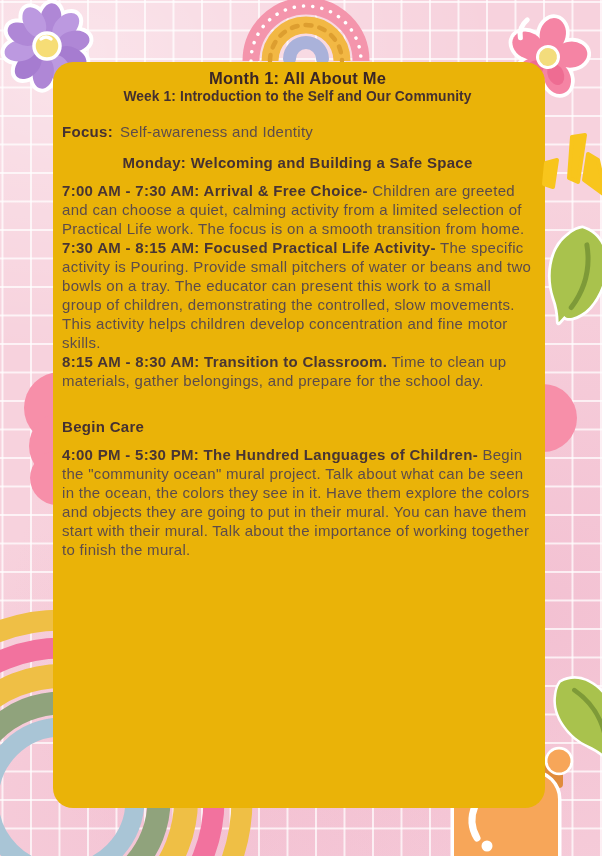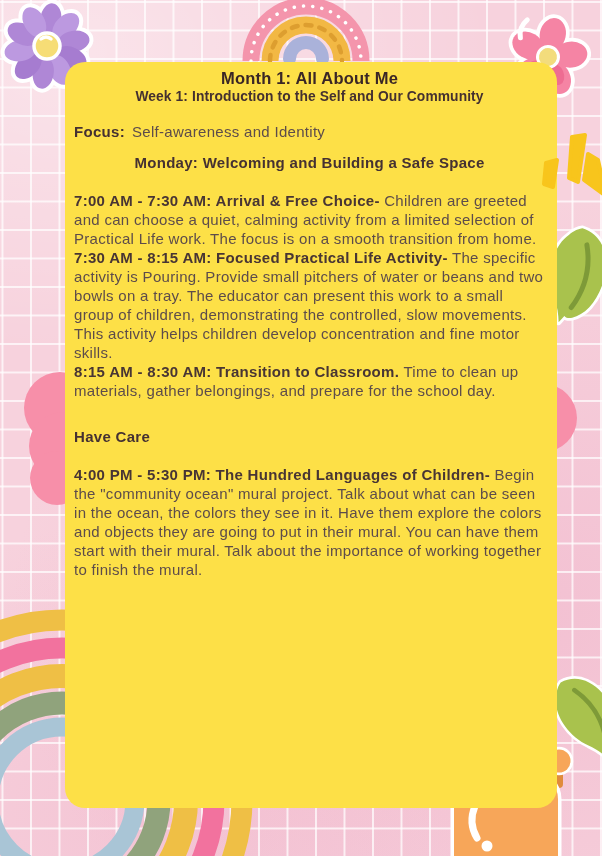--- a/index.html
+++ b/index.html
@@ -11,33 +11,33 @@
       linear-gradient(rgba(255,255,255,.72) 1.5px, transparent 1.5px) 0 1px / 28.5px 28.5px,
       linear-gradient(90deg, rgba(255,255,255,.72) 1.5px, transparent 1.5px) 1.5px 0 / 28.5px 28.5px,
       radial-gradient(ellipse 420px 300px at 12% 6%, rgba(255,255,255,.4), rgba(255,255,255,0)),
       radial-gradient(ellipse 520px 420px at 88% 72%, rgba(236,164,192,.38), rgba(236,164,192,0)),
       radial-gradient(ellipse 400px 300px at 30% 95%, rgba(236,164,192,.30), rgba(236,164,192,0)),
       #f7d2dd;
   }
   svg.decor{position:absolute;left:0;top:0;z-index:1;}
   svg.over{position:absolute;left:0;top:0;z-index:3;pointer-events:none;}
   .card{
-    position:absolute;left:65px;top:62px;width:492px;height:746px;z-index:2;
-    background:#fde047;border-radius:20px;box-sizing:border-box;
+    position:absolute;left:53px;top:62px;width:492px;height:746px;z-index:2;
+    background:#eab308;border-radius:20px;box-sizing:border-box;
     padding:4px 12px 0 9px;
     color:#5d4c4b;font-size:15px;line-height:19px;letter-spacing:.3px;
   }
   .title{margin:3px 0 0;text-align:center;font-weight:bold;font-size:16.5px;line-height:18px;color:#3a2626;letter-spacing:.2px;}
   .subtitle{margin:2px 0 4px;text-align:center;font-weight:bold;font-size:13.8px;line-height:16px;color:#443030;letter-spacing:.1px;}
   .focus{margin:17px 0 0;}
   .focus .lbl{font-weight:bold;color:#453132;}
   .focus .val{margin-left:7px;}
   .monday{margin:12px 0 0;font-weight:bold;color:#453132;text-align:center;}
   .sec-h{margin:12px 0 0;font-weight:bold;color:#453132;}
-  .block{margin:19px 0 0;}
+  .block{margin:9px 0 0;}
   .block p{margin:0;}
   .b{font-weight:bold;color:#483534;}
   .sec-h2{margin:27px 0 0;font-weight:bold;color:#453132;}
 </style>
 </head>
 <body>
 
 <div class="stage">
   <div class="bg"></div>
 
@@ -147,21 +147,21 @@
 
     <div class="monday">Monday: Welcoming and Building a Safe Space</div>
 
 
     <div class="block">
       <p><span class="b">7:00 AM - 7:30 AM: Arrival &amp; Free Choice-</span><span> Children are greeted and can choose a quiet, calming activity from a limited selection of Practical Life work. The focus is on a smooth transition from home.</span></p>
       <p><span class="b">7:30 AM - 8:15 AM: Focused Practical Life Activity-</span><span> The specific activity is Pouring. Provide small pitchers of water or beans and two bowls on a tray. The educator can present this work to a small group of children, demonstrating the controlled, slow movements. This activity helps children develop concentration and fine motor skills.</span></p>
       <p><span class="b">8:15 AM - 8:30 AM: Transition to Classroom.</span><span> Time to clean up materials, gather belongings, and prepare for the school day.</span></p>
     </div>
 
-    <div class="sec-h2">Have Care</div>
+    <div class="sec-h2">Begin Care</div>
 
     <div class="block">
       <p><span class="b">4:00 PM - 5:30 PM: The Hundred Languages of Children-</span><span> Begin the "community ocean" mural project. Talk about what can be seen in the ocean, the colors they see in it. Have them explore the colors and objects they are going to put in their mural. You can have them start with their mural. Talk about the importance of working together to finish the mural.</span></p>
     </div>
   </div>
 
   <svg class="over" width="602" height="856" viewBox="0 0 602 856">
     <g fill="#F8C51C" stroke="#F8C51C" stroke-width="4" stroke-linejoin="round">
       <path d="M 572 137 L 585 135 L 578 182 L 569 178 Z"></path>
       <path d="M 546 163 L 557 160 L 553 187 L 544 184 Z"></path>

